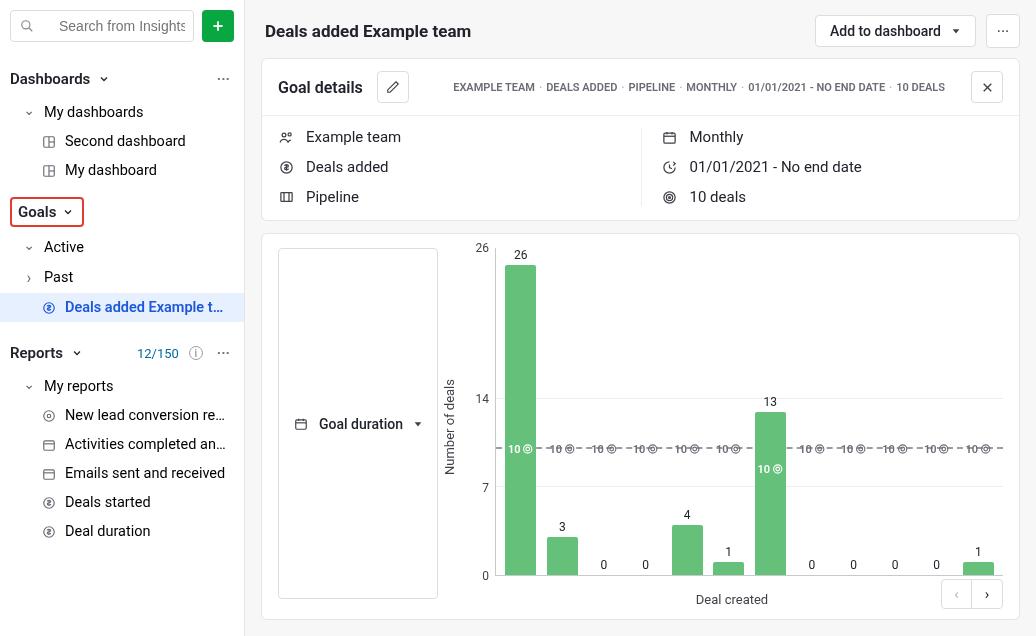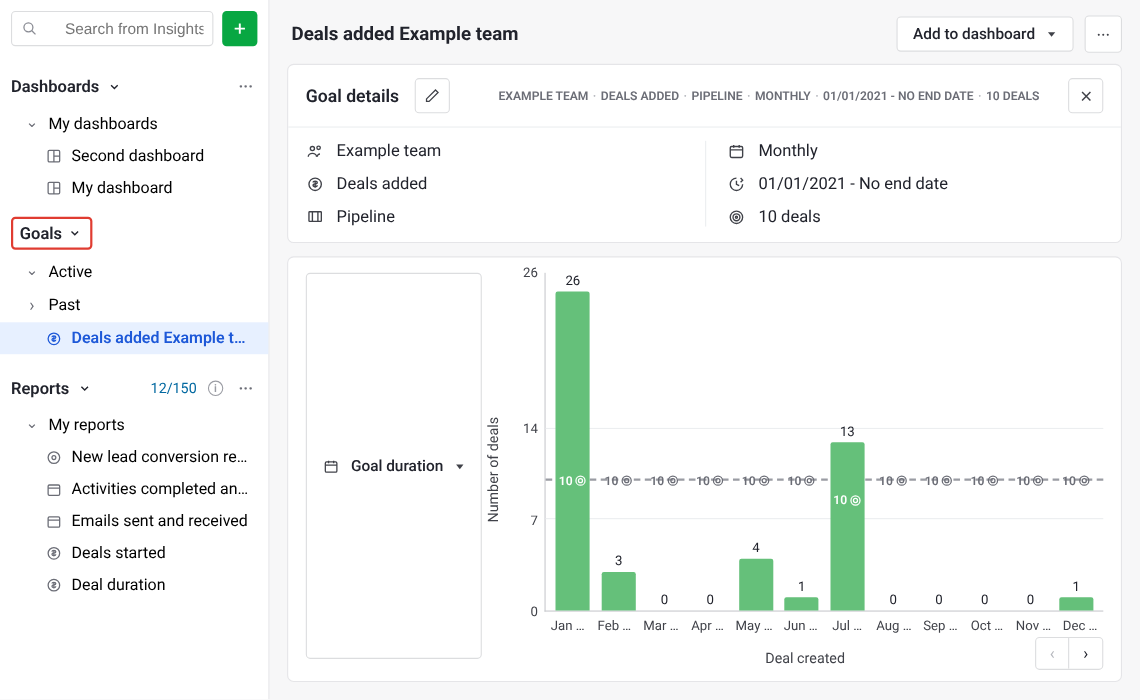--- a/index.html
+++ b/index.html
@@ -645,34 +645,20 @@
               <div class="bar-col">
                 <div class="bar-val">1</div>
                 <div class="bar" style="height: 3.84615%;"></div>
                 <div class="goal-badge" style="bottom: 38.4615%;">10 <svg width="11" height="11" viewBox="0 0 24 24" fill="none" stroke="currentColor" stroke-width="2.5">
                     <circle cx="12" cy="12" r="9"></circle>
                     <circle cx="12" cy="12" r="4"></circle>
                   </svg></div>
               </div>
             </div>
         </div>
-        <div class="xaxis" id="xaxis">
-            <div class="xtick">Jan …</div>
-            <div class="xtick">Feb …</div>
-            <div class="xtick">Mar …</div>
-            <div class="xtick">Apr …</div>
-            <div class="xtick">May …</div>
-            <div class="xtick">Jun …</div>
-            <div class="xtick">Jul …</div>
-            <div class="xtick">Aug …</div>
-            <div class="xtick">Sep …</div>
-            <div class="xtick">Oct …</div>
-            <div class="xtick">Nov …</div>
-            <div class="xtick">Dec …</div>
-          </div>
         <div class="xlabel">Deal created</div>
       </div>
     </div>
     <div class="pager">
       <div>‹</div>
       <div>›</div>
     </div>
   </div>
 </div>
 

